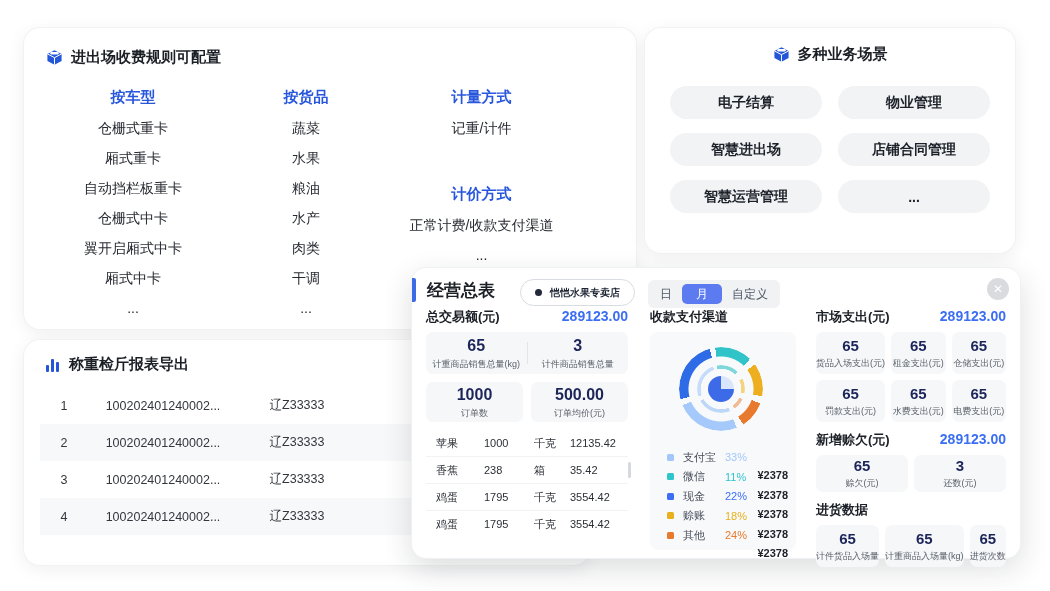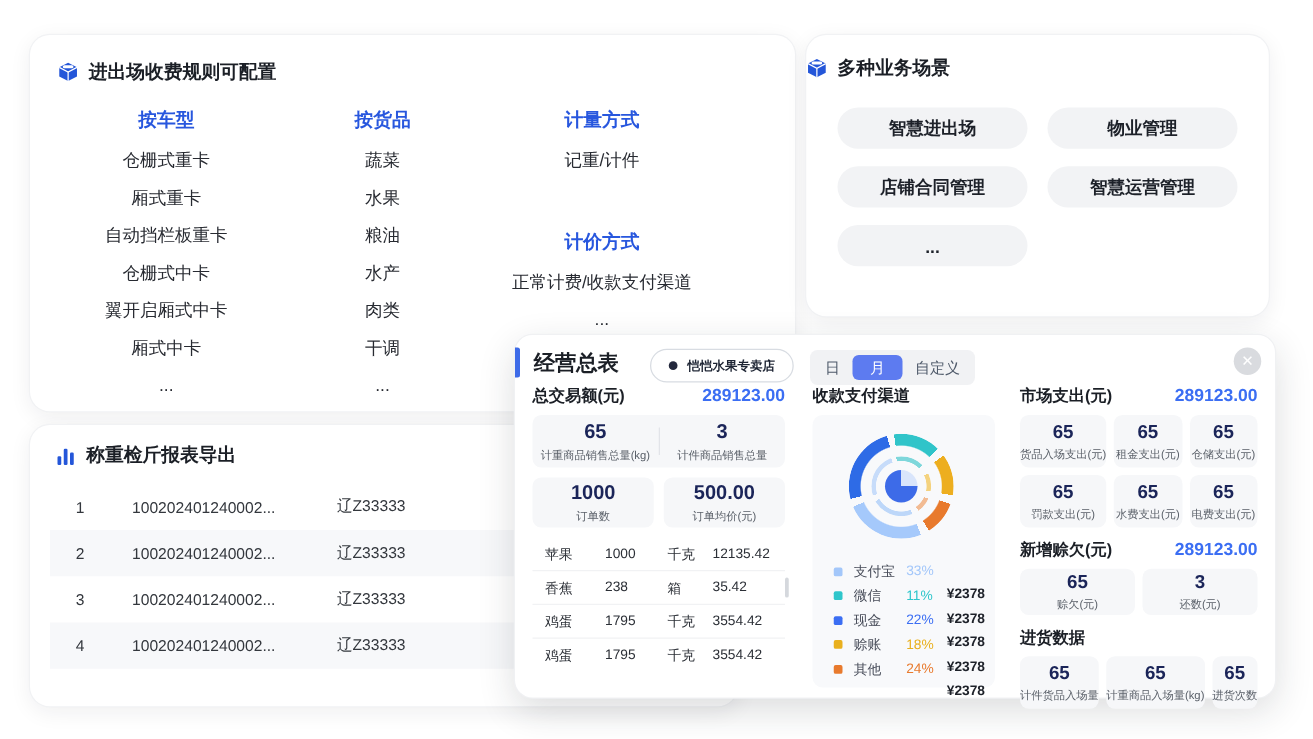--- a/index.html
+++ b/index.html
@@ -11,21 +11,21 @@
   .card{position:absolute;background:#fff;border-radius:16px;
         box-shadow:0 0 0 1px #f1f2f4,0 4px 18px rgba(31,35,41,.07);}
   #card-rules{left:24px;top:28px;width:612px;height:301px;}
   #card-scn{left:645px;top:28px;width:370px;height:225px;}
   #card-report{left:24px;top:340px;width:566px;height:225px;z-index:1;}
   #card-sum{left:412px;top:268px;width:608px;height:290px;border-radius:14px;z-index:10;
             box-shadow:0 0 0 1px #f0f1f3,0 10px 30px rgba(31,35,41,.16);}
 
   .card-title{display:flex;align-items:center;gap:8px;font-size:15px;font-weight:700;color:#1b1f26;}
   #card-rules .card-title{position:absolute;left:22px;top:20px;justify-content:center;}
-  #card-scn .card-title{position:absolute;left:0;right:0;top:17px;}
+  #card-scn .card-title{position:absolute;left:0;right:0;top:17px;justify-content:center;}
   #card-report .card-title{position:absolute;left:22px;top:15px;}
 
   
   .rule-col{position:absolute;top:60px;display:flex;flex-direction:column;align-items:center;
             gap:13px;font-size:14px;font-weight:500;color:#272a31;}
   #rule-col-0{left:24px;width:170px;}
   #rule-col-1{left:222px;width:120px;}
   #rule-col-right{left:345px;width:225px;}
   .rule-col-header{font-size:15px;font-weight:700;color:#2857de;line-height:18px;margin-bottom:1px;}
   .rule-col-header.mt{margin-top:35px;}
@@ -181,22 +181,23 @@
   <div class="card-title">
     <svg class="icon-cube" viewBox="0 0 24 24">
       <path d="M12 1.6 22 6.9v10.2L12 22.4 2 17.1V6.9Z" fill="#2456d9"></path>
       <path d="M2 6.9 12 12.2l10-5.3" fill="none" stroke="#ffffff" stroke-width="1.4"></path>
       <path d="M12 12.2v10" stroke="#ffffff" stroke-width="1.4"></path>
       <rect x="6" y="4.4" width="12" height="3.4" rx="1.7" fill="#ffffff"></rect>
     </svg>
     <span>多种业务场景</span>
   </div>
   <div id="scn-grid">
+      <div class="scn-btn">电子结算</div>
+      <div class="scn-btn">物业管理</div>
       <div class="scn-btn">智慧进出场</div>
-      <div class="scn-btn">物业管理</div>
       <div class="scn-btn">店铺合同管理</div>
       <div class="scn-btn">智慧运营管理</div>
       <div class="scn-btn">...</div>
     </div>
 </div>
 
 <div class="card" id="card-report">
   <div class="card-title">
     <span class="icon-bars">
         <i></i>

